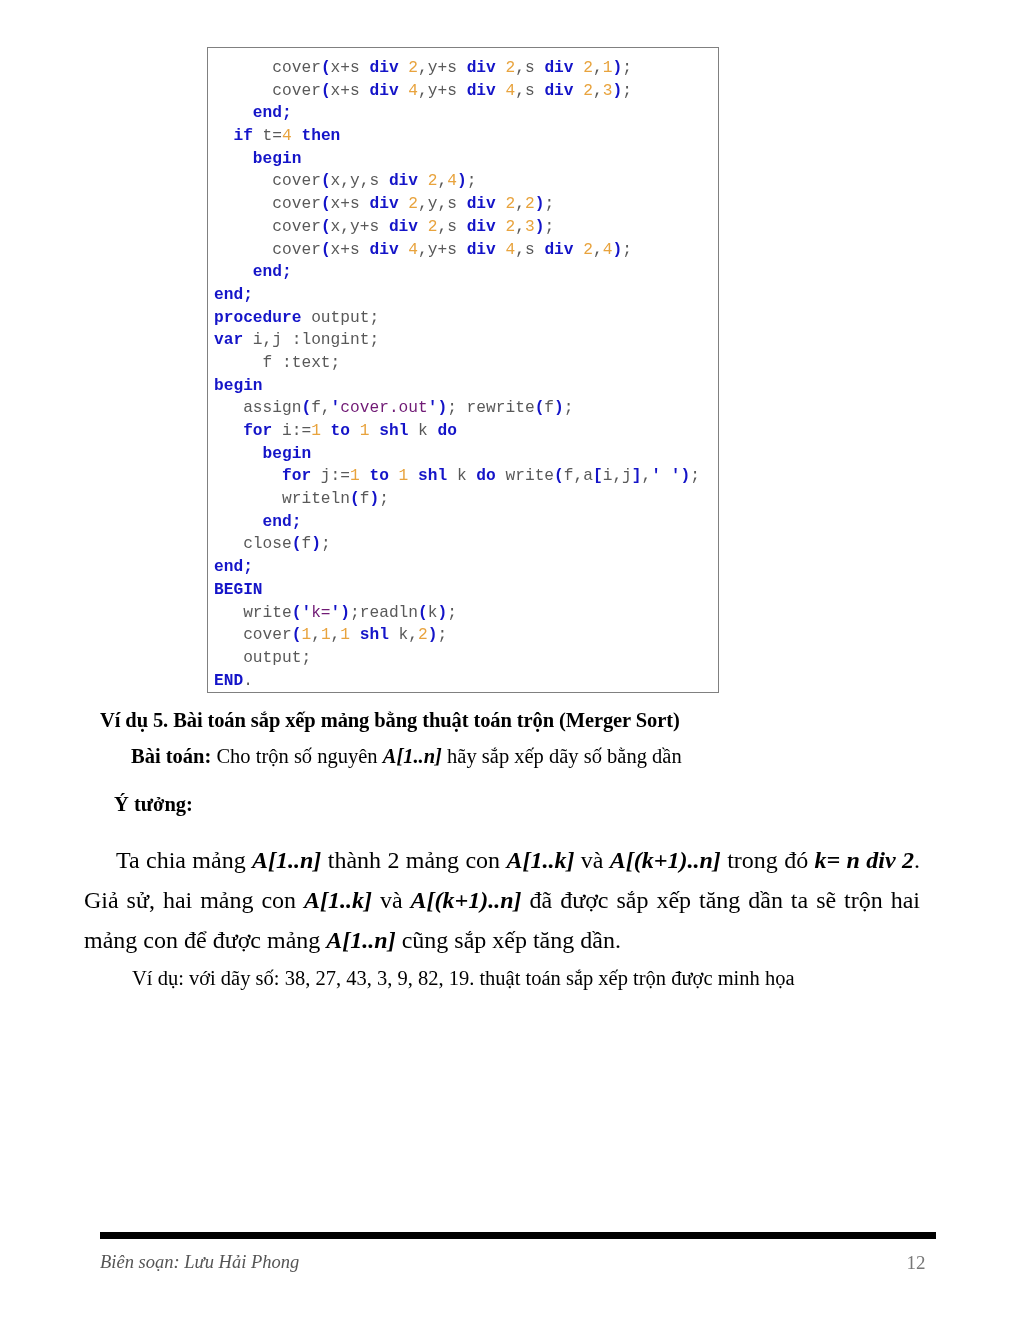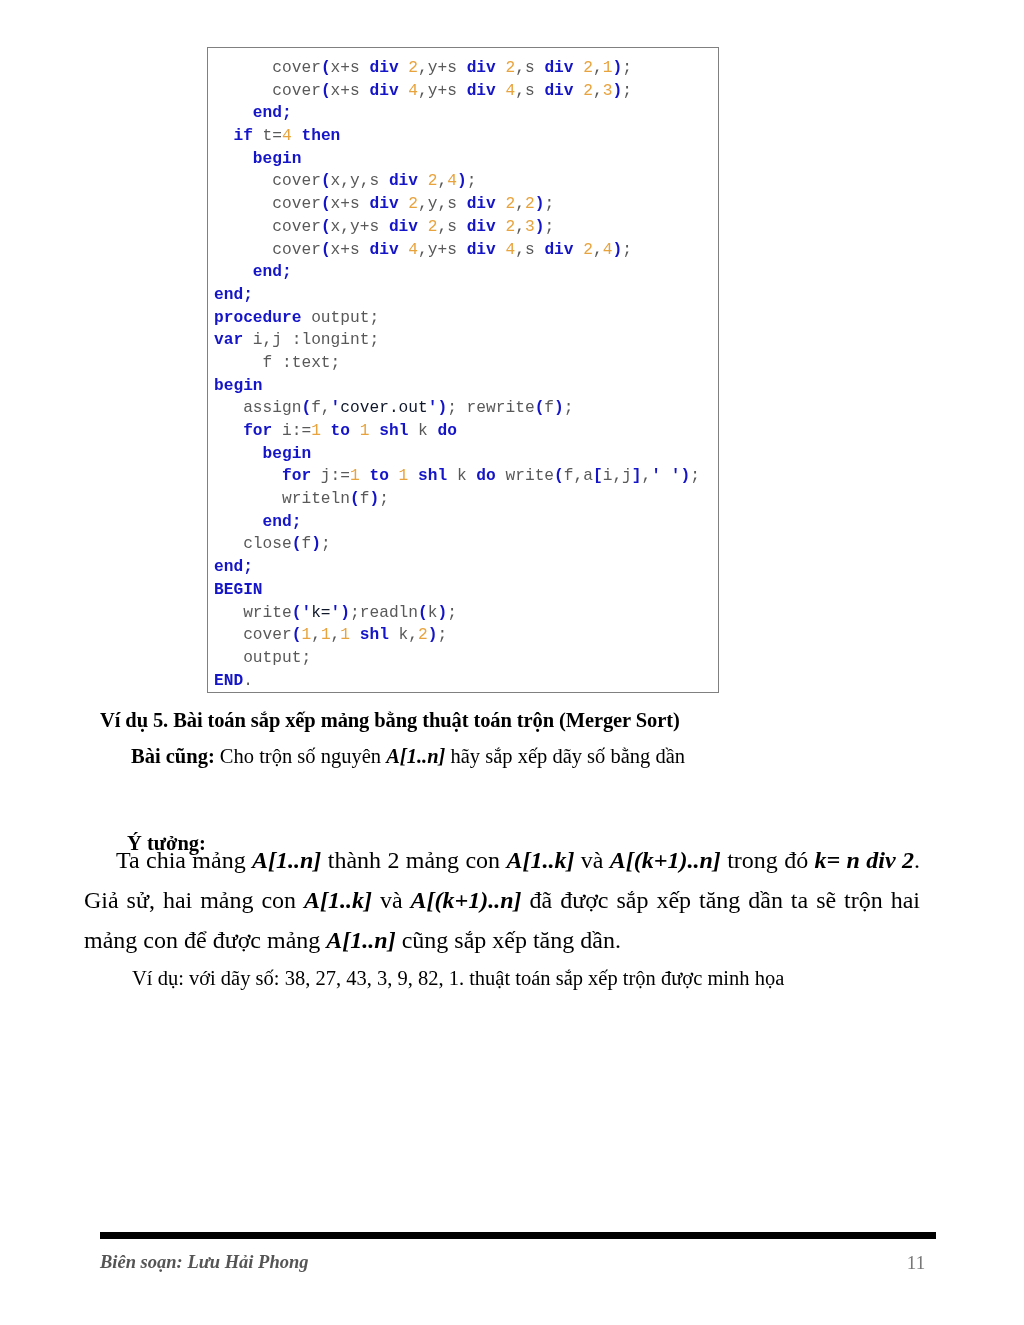--- a/index.html
+++ b/index.html
@@ -36,46 +36,45 @@
     white-space: pre;
     color: #595959;
     padding-left: 6px;
   }
   .code-line { white-space: pre; height: 22.7px; }
 
   
   .kw  { color: #1414c8; font-weight: bold; }
   .num { color: #e8a33d; }
   .id  { color: #595959; }
-  .str { color: #0f172a; }
+  .str { color: #701a75; }
   .pn  { color: #1414c8; font-weight: bold; }
   .ex-heading {
     position: absolute;
     left: 100px;
     top: 709px;
     font-size: 20.5px;
     font-weight: bold;
     letter-spacing: -0.1px;
   }
   .baitoan {
     position: absolute;
     left: 131px;
     top: 745px;
     font-size: 20.5px;
   }
   .baitoan b { font-weight: bold; }
   .mathvar { font-weight: bold; font-style: italic; }
 
   .ytuong {
     position: absolute;
-    left: 127px;
+    left: 114px;
     top: 793px;
     font-size: 20.5px;
     font-weight: bold;
-    margin-top: 39px;
   }
 
   .para {
     position: absolute;
     left: 84px;
     top: 840px;
     width: 836px;
     font-size: 24px;
     line-height: 40px;
     text-align: justify;
@@ -99,21 +98,21 @@
     top: 1232px;
     width: 836px;
     height: 7px;
     background: #000000;
   }
   .footer-author {
     position: absolute;
     left: 100px;
     top: 1252px;
     font-size: 18.5px;
-    font-weight: bold;
+    font-weight: normal;
     font-style: italic;
     color: #555555;
     text-align: center;
   }
   .footer-page {
     position: absolute;
     left: 896px;
     top: 1252px;
     width: 40px;
     text-align: center;
@@ -124,24 +123,24 @@
 </head>
 <body>
 
 <div class="code-box">
   <div class="code-listing" id="code-listing"><div class="code-line"><span class="id">      </span><span class="id">cover</span><span class="pn">(</span><span class="id">x+s </span><span class="kw">div</span><span class="id"> </span><span class="num">2</span><span class="id">,y+s </span><span class="kw">div</span><span class="id"> </span><span class="num">2</span><span class="id">,s </span><span class="kw">div</span><span class="id"> </span><span class="num">2</span><span class="id">,</span><span class="num">1</span><span class="pn">)</span><span class="id">;</span></div><div class="code-line"><span class="id">      </span><span class="id">cover</span><span class="pn">(</span><span class="id">x+s </span><span class="kw">div</span><span class="id"> </span><span class="num">4</span><span class="id">,y+s </span><span class="kw">div</span><span class="id"> </span><span class="num">4</span><span class="id">,s </span><span class="kw">div</span><span class="id"> </span><span class="num">2</span><span class="id">,</span><span class="num">3</span><span class="pn">)</span><span class="id">;</span></div><div class="code-line"><span class="id">    </span><span class="kw">end;</span></div><div class="code-line"><span class="id">  </span><span class="kw">if</span><span class="id"> t=</span><span class="num">4</span><span class="id"> </span><span class="kw">then</span></div><div class="code-line"><span class="id">    </span><span class="kw">begin</span></div><div class="code-line"><span class="id">      </span><span class="id">cover</span><span class="pn">(</span><span class="id">x,y,s </span><span class="kw">div</span><span class="id"> </span><span class="num">2</span><span class="id">,</span><span class="num">4</span><span class="pn">)</span><span class="id">;</span></div><div class="code-line"><span class="id">      </span><span class="id">cover</span><span class="pn">(</span><span class="id">x+s </span><span class="kw">div</span><span class="id"> </span><span class="num">2</span><span class="id">,y,s </span><span class="kw">div</span><span class="id"> </span><span class="num">2</span><span class="id">,</span><span class="num">2</span><span class="pn">)</span><span class="id">;</span></div><div class="code-line"><span class="id">      </span><span class="id">cover</span><span class="pn">(</span><span class="id">x,y+s </span><span class="kw">div</span><span class="id"> </span><span class="num">2</span><span class="id">,s </span><span class="kw">div</span><span class="id"> </span><span class="num">2</span><span class="id">,</span><span class="num">3</span><span class="pn">)</span><span class="id">;</span></div><div class="code-line"><span class="id">      </span><span class="id">cover</span><span class="pn">(</span><span class="id">x+s </span><span class="kw">div</span><span class="id"> </span><span class="num">4</span><span class="id">,y+s </span><span class="kw">div</span><span class="id"> </span><span class="num">4</span><span class="id">,s </span><span class="kw">div</span><span class="id"> </span><span class="num">2</span><span class="id">,</span><span class="num">4</span><span class="pn">)</span><span class="id">;</span></div><div class="code-line"><span class="id">    </span><span class="kw">end;</span></div><div class="code-line"><span class="kw">end;</span></div><div class="code-line"><span class="kw">procedure</span><span class="id"> output;</span></div><div class="code-line"><span class="kw">var</span><span class="id"> i,j :longint;</span></div><div class="code-line"><span class="id">     f :text;</span></div><div class="code-line"><span class="kw">begin</span></div><div class="code-line"><span class="id">   assign</span><span class="pn">(</span><span class="id">f,</span><span class="pn">'</span><span class="str">cover.out</span><span class="pn">'</span><span class="pn">)</span><span class="id">; rewrite</span><span class="pn">(</span><span class="id">f</span><span class="pn">)</span><span class="id">;</span></div><div class="code-line"><span class="id">   </span><span class="kw">for</span><span class="id"> i:=</span><span class="num">1</span><span class="id"> </span><span class="kw">to</span><span class="id"> </span><span class="num">1</span><span class="id"> </span><span class="kw">shl</span><span class="id"> k </span><span class="kw">do</span></div><div class="code-line"><span class="id">     </span><span class="kw">begin</span></div><div class="code-line"><span class="id">       </span><span class="kw">for</span><span class="id"> j:=</span><span class="num">1</span><span class="id"> </span><span class="kw">to</span><span class="id"> </span><span class="num">1</span><span class="id"> </span><span class="kw">shl</span><span class="id"> k </span><span class="kw">do</span><span class="id"> write</span><span class="pn">(</span><span class="id">f,a</span><span class="pn">[</span><span class="id">i,j</span><span class="pn">]</span><span class="id">,</span><span class="pn">'</span><span class="str"> </span><span class="pn">'</span><span class="pn">)</span><span class="id">;</span></div><div class="code-line"><span class="id">       writeln</span><span class="pn">(</span><span class="id">f</span><span class="pn">)</span><span class="id">;</span></div><div class="code-line"><span class="id">     </span><span class="kw">end;</span></div><div class="code-line"><span class="id">   close</span><span class="pn">(</span><span class="id">f</span><span class="pn">)</span><span class="id">;</span></div><div class="code-line"><span class="kw">end;</span></div><div class="code-line"><span class="kw">BEGIN</span></div><div class="code-line"><span class="id">   write</span><span class="pn">(</span><span class="pn">'</span><span class="str">k=</span><span class="pn">'</span><span class="pn">)</span><span class="id">;readln</span><span class="pn">(</span><span class="id">k</span><span class="pn">)</span><span class="id">;</span></div><div class="code-line"><span class="id">   cover</span><span class="pn">(</span><span class="num">1</span><span class="id">,</span><span class="num">1</span><span class="id">,</span><span class="num">1</span><span class="id"> </span><span class="kw">shl</span><span class="id"> k,</span><span class="num">2</span><span class="pn">)</span><span class="id">;</span></div><div class="code-line"><span class="id">   output;</span></div><div class="code-line"><span class="kw">END</span><span class="id">.</span></div></div>
 </div>
 
 <div class="ex-heading">Ví dụ 5. Bài toán sắp xếp mảng bằng thuật toán trộn (Merger Sort)</div>
 
 <div class="baitoan">
-  <b>Bài cũng:</b><span> Cho trộn số nguyên </span><span class="mathvar">A[1..n]</span><span> hãy sắp xếp dãy số bằng dần</span>
+  <b>Bài toán:</b><span> Cho trộn số nguyên </span><span class="mathvar">A[1..n]</span><span> hãy sắp xếp dãy số bằng dần</span>
 </div>
 
 <div class="ytuong">Ý tưởng:</div>
 
 <div class="para"><span>Ta chia mảng </span><span class="mathvar">A[1..n]</span><span> thành 2 mảng con </span><span class="mathvar">A[1..k]</span><span> và </span><span class="mathvar">A[(k+1)..n]</span><span> trong đó </span><span class="mathvar">k= n div 2</span><span>. Giả sử, hai mảng con </span><span class="mathvar">A[1..k]</span><span> và </span><span class="mathvar">A[(k+1)..n]</span><span> đã được sắp xếp tăng dần ta sẽ trộn hai mảng con để được mảng </span><span class="mathvar">A[1..n]</span><span> cũng sắp xếp tăng dần.</span></div>
 
-<div class="para2">Ví dụ: với dãy số: 38, 27, 43, 3, 9, 82, 1. thuật toán sắp xếp trộn được minh họa</div>
+<div class="para2">Ví dụ: với dãy số: 38, 27, 43, 3, 9, 82, 19. thuật toán sắp xếp trộn được minh họa</div>
 
 <div class="footer-rule"></div>
 <div class="footer-author">Biên soạn: Lưu Hải Phong</div>
-<div class="footer-page">11</div>
+<div class="footer-page">12</div>
 
 </body></html>

